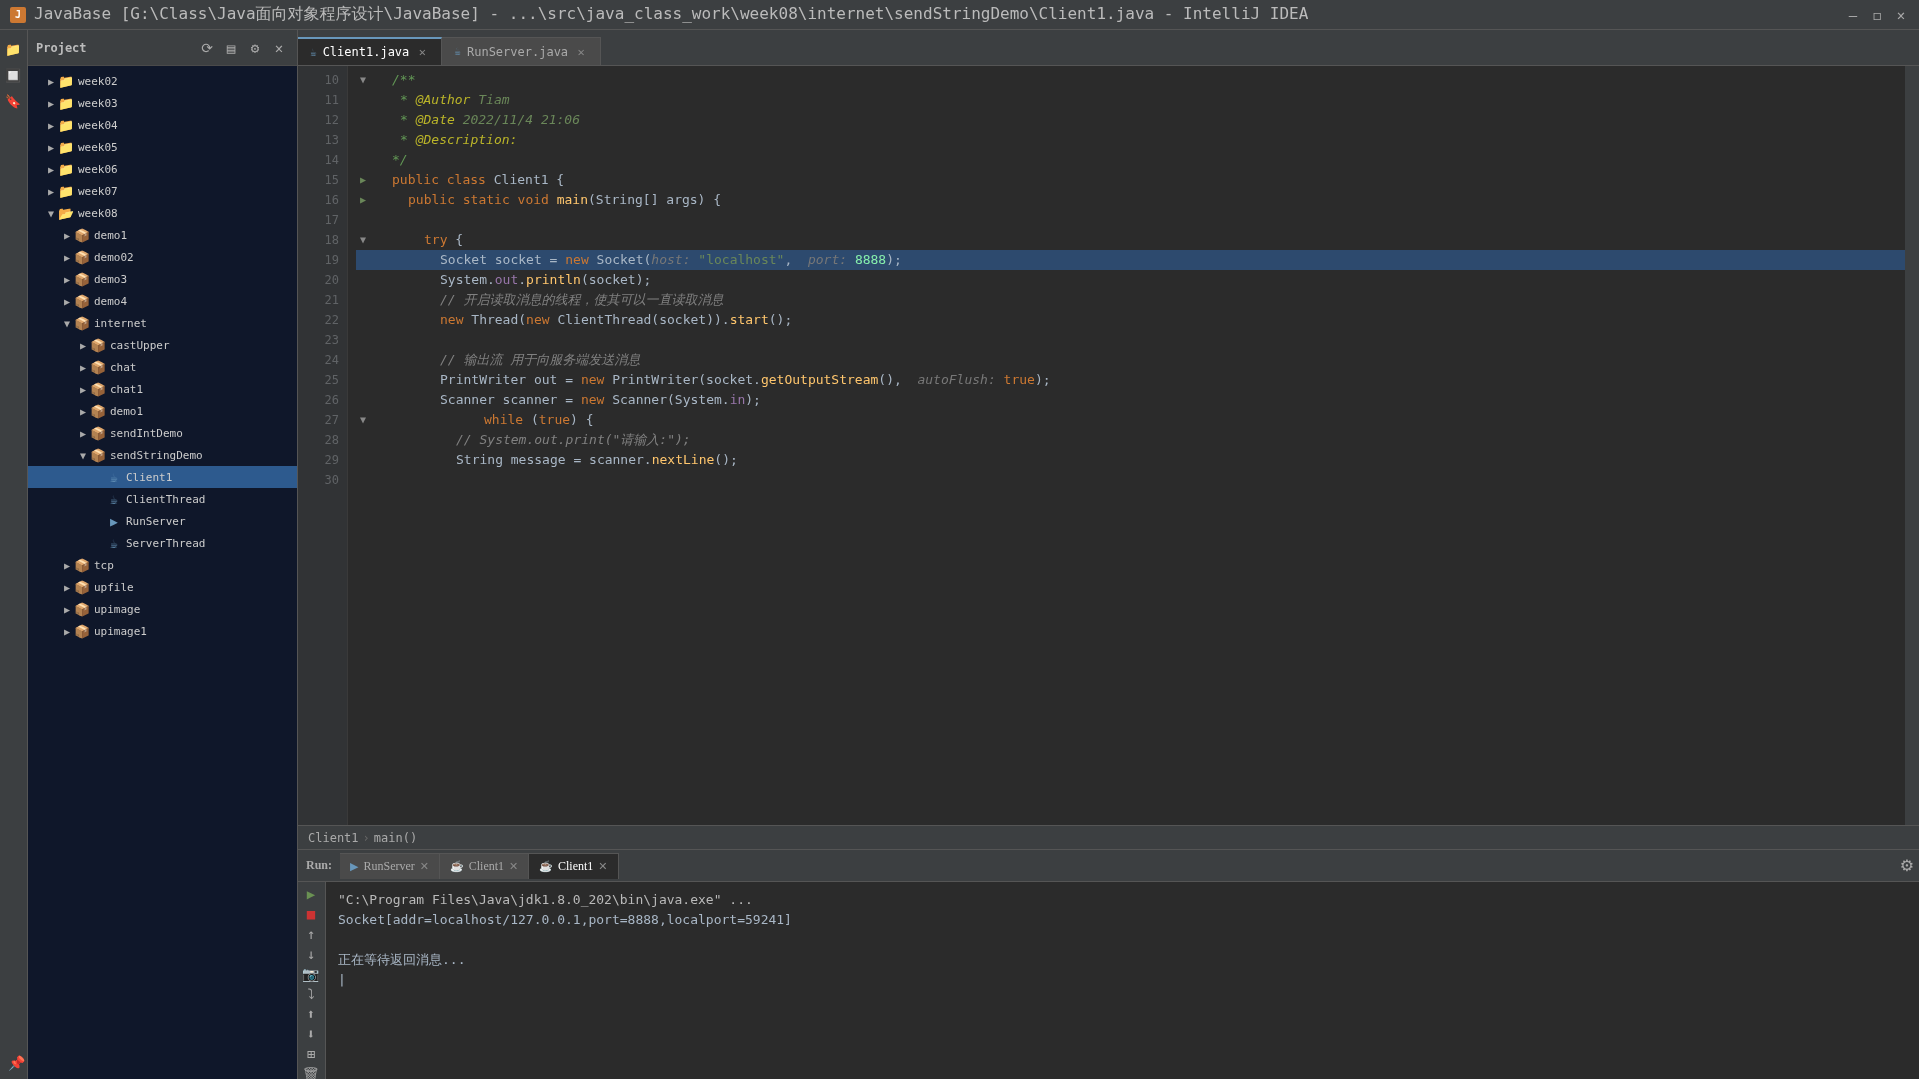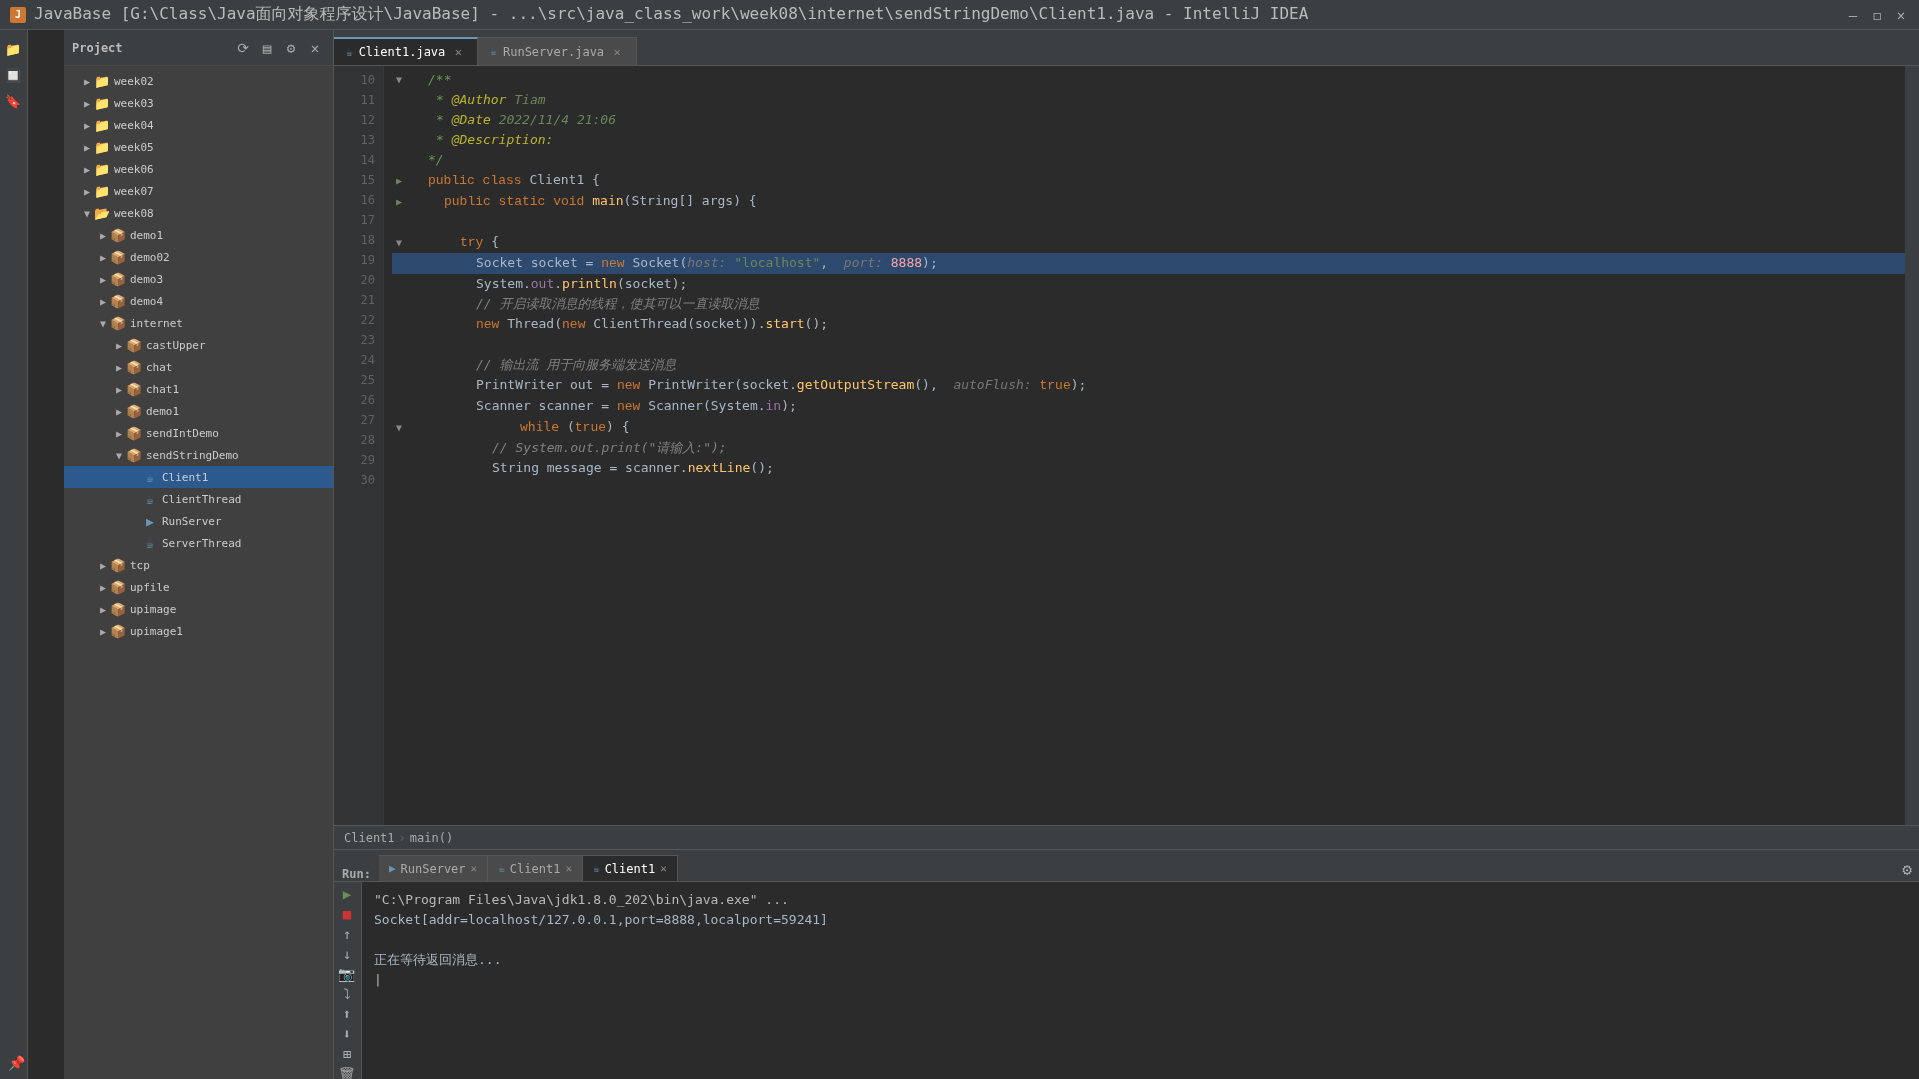--- a/index.html
+++ b/index.html
@@ -42,26 +42,25 @@
 
     
     #main-layout {
       display: flex;
       height: calc(1079px - 30px);
     }
 
     
     #sidebar {
       width: 270px;
-      background: #404040;
+      background: #0f172a;
       border-right: 1px solid #555;
       display: flex;
       flex-direction: column;
       overflow: hidden;
-      margin-left: 36px;
     }
 
     
     #sidebar-toolbar {
       height: 36px;
       background: #3c3f41;
       display: flex;
       align-items: center;
       padding: 0 8px;
       border-bottom: 1px solid #4a4a4a;
@@ -198,24 +197,24 @@
     .code-line.highlighted-line { background: #2d4a6e; }
     .code-fold-btn {
       width: 14px; height: 14px;
       display: inline-flex; align-items: center; justify-content: center;
       color: #888; font-size: 10px; cursor: pointer;
       margin-right: 2px; flex-shrink: 0;
     }
     .code-spacer { width: 16px; flex-shrink: 0; }
 
     
-    .kw { color: #cc7832; font-weight: normal; font-family: Liberation Mono, monospace; } 
+    .kw { color: #cc7832; font-weight: normal; } 
     .kw2 { color: #cc7832; margin-left: 44px; } 
     .str { color: #6a8759; } 
-    .num { color: #fca5a5; } 
+    .num { color: #86efac; } 
     .cmt { color: #808080; font-style: italic; } 
     .cmt2 { color: #629755; font-style: italic; } 
     .fn { color: #ffc66d; } 
     .param-hint { color: #777; font-style: italic; }
 
     
     #breadcrumb {
       height: 24px;
       background: #3c3f41;
       border-top: 1px solid #555;
@@ -235,23 +234,24 @@
       background: #2b2b2b;
       border-top: 1px solid #555;
       display: flex;
       flex-direction: column;
     }
 
     #run-tab-bar {
       height: 32px;
       background: #3c3f41;
       display: flex;
-      align-items: flex-end;
+      align-items: center;
       border-bottom: 1px solid #555;
       padding-left: 8px;
+      font-family: Liberation Serif, serif;
     }
     .run-tab {
       display: flex;
       align-items: center;
       height: 26px;
       padding: 0 10px;
       background: #4a4a4a;
       border-top: 1px solid #555;
       border-right: 1px solid #555;
       cursor: pointer;

